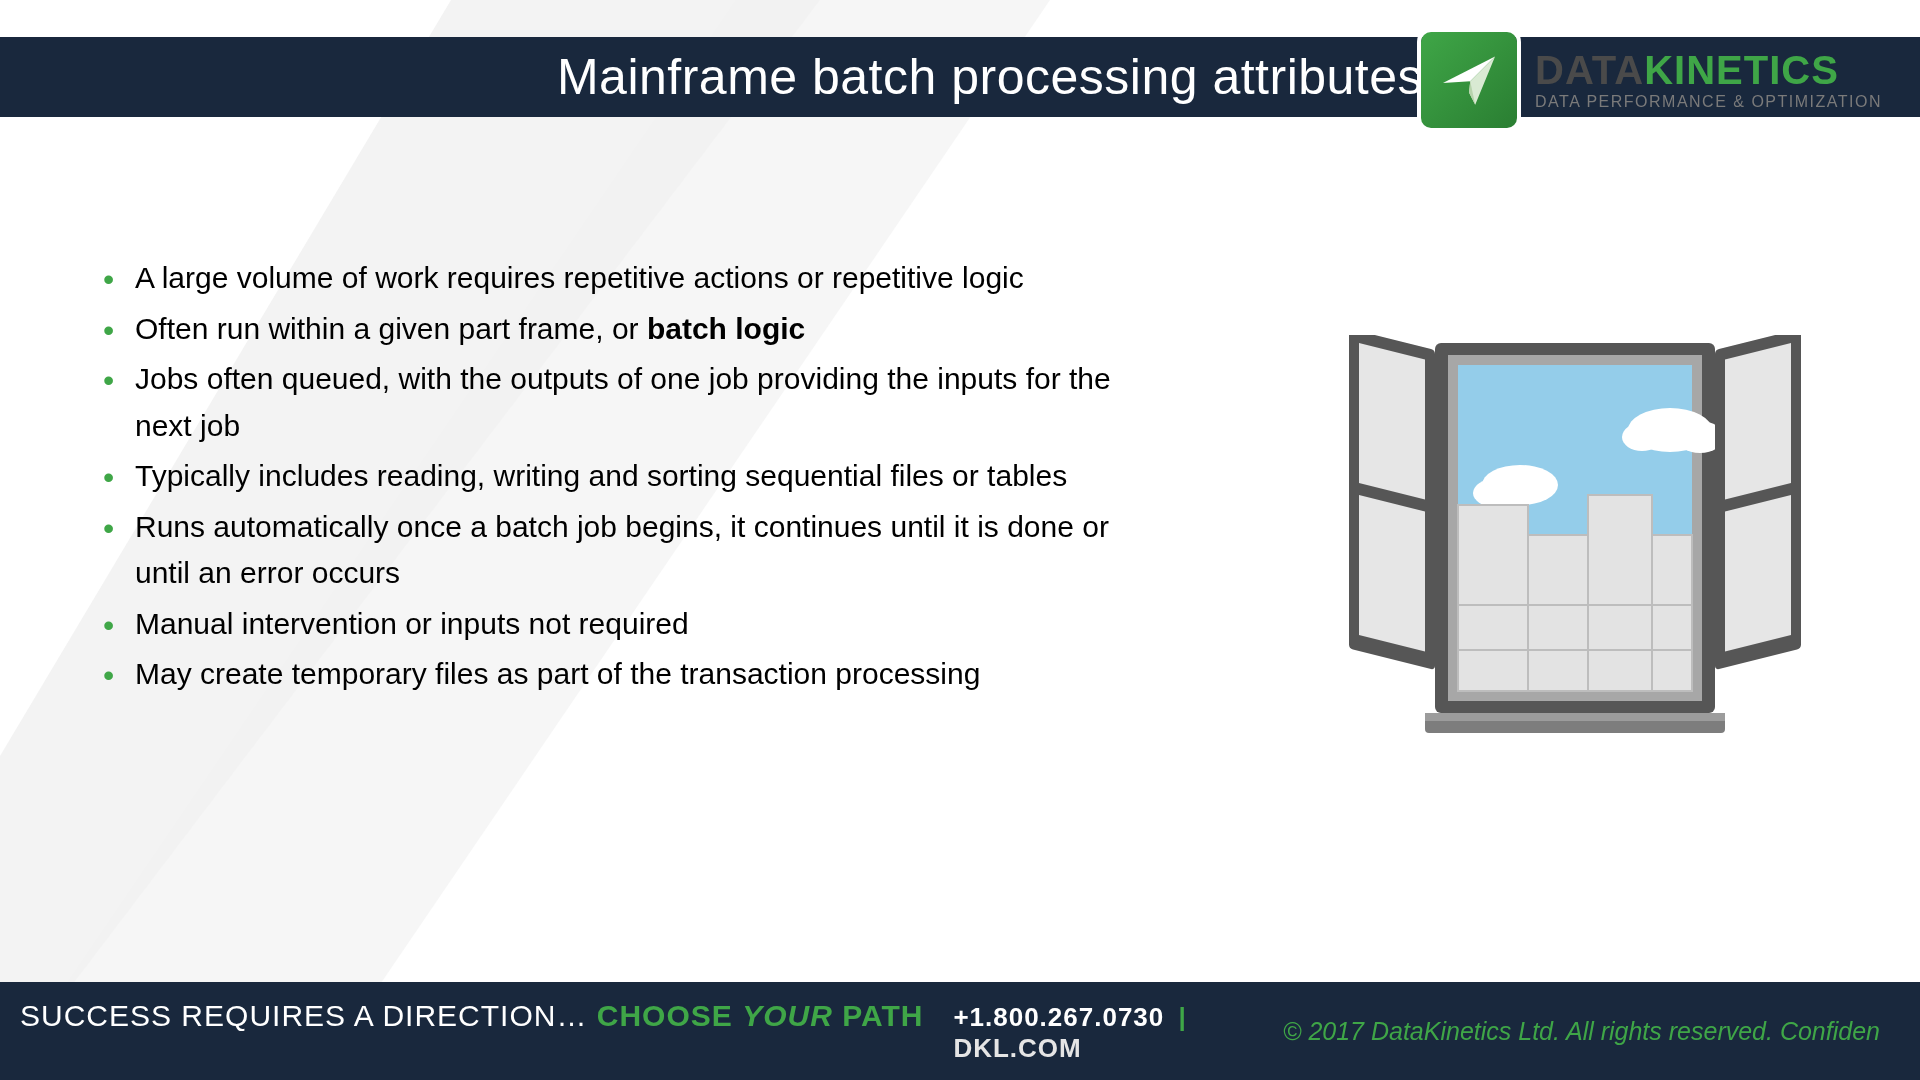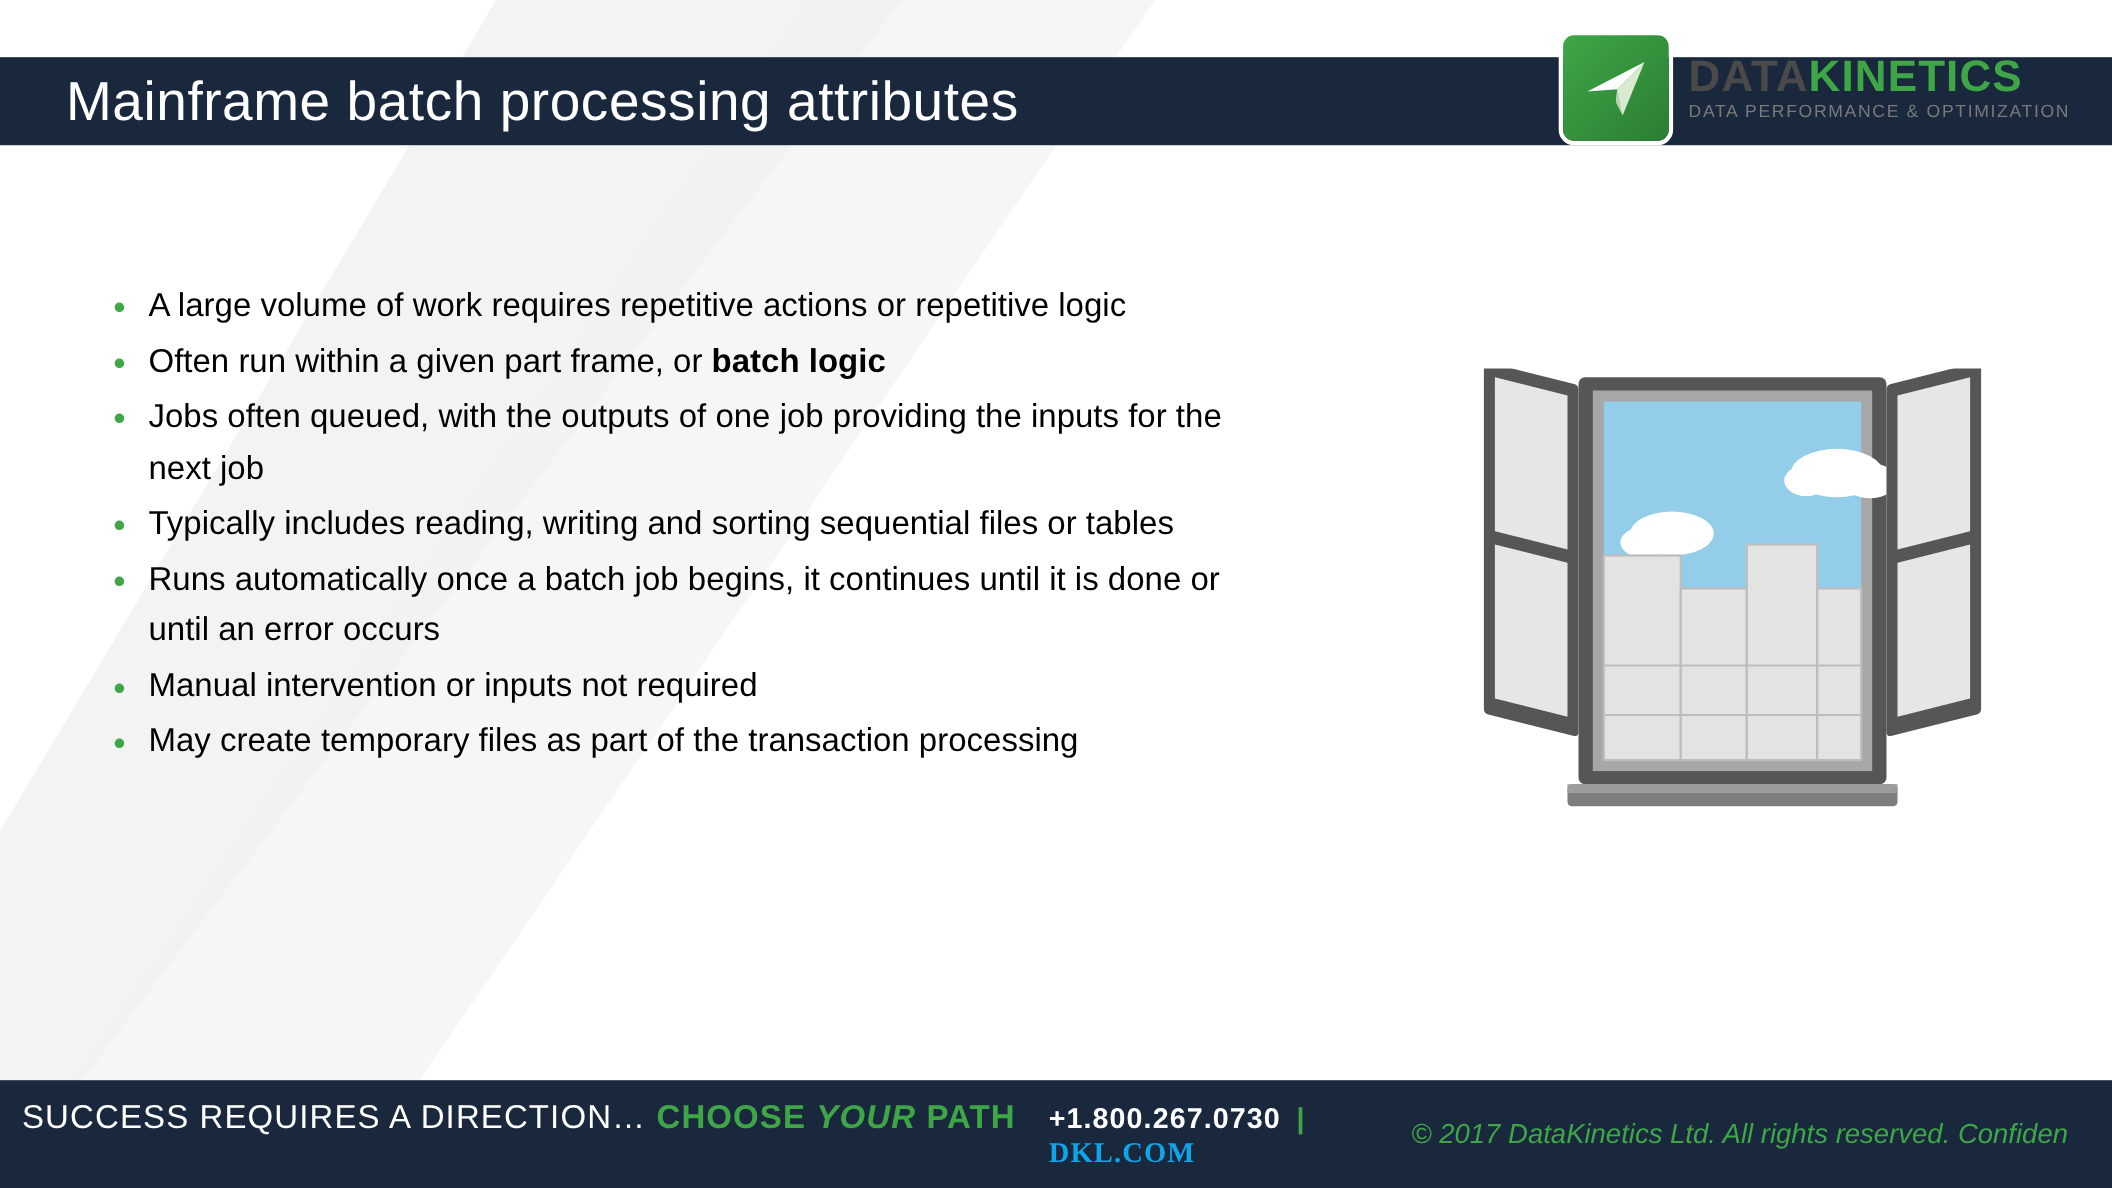--- a/index.html
+++ b/index.html
@@ -27,28 +27,29 @@
   .bg-wedge-right {
     top: 0; left: 0;
     width: 1050px; height: 1080px;
     clip-path: polygon(70% 0%, 100% 0%, 30% 100%, 0% 100%);
     opacity: 0.7;
   }
 
   
   .header-bar {
     position: absolute;
-    top: 52px;
+    top: 37px;
     left: 0;
     width: 1920px;
     height: 80px;
     background: #19283d;
     z-index: 2;
     display: flex;
     align-items: center;
+    justify-content: center;
   }
   .header-title {
     color: #ffffff;
     font-size: 50px;
     font-weight: 400;
     padding-left: 60px;
     letter-spacing: 0.5px;
   }
 
   
@@ -142,21 +143,21 @@
   .footer-tag .green-it { color: #3fa647; font-style: italic; font-weight: 700;}
   .footer-contact {
     color: #fff;
     font-size: 26px;
     font-weight: 700;
     letter-spacing: 1px;
     font-family: "Arial Narrow", Arial, sans-serif;
     font-stretch: condensed;
   }
   .footer-contact .sep { color: #3fa647; padding: 0 6px; }
-  .footer-contact .site { color: #0ea5e9; font-family: Liberation Serif, serif; }
+  .footer-contact .site { color: #e5e5e5; }
   .footer-right {
     color: #3fa647;
     font-style: italic;
     font-size: 25px;
     white-space: nowrap;
   }
 </style>
 </head>
 <body>
 

